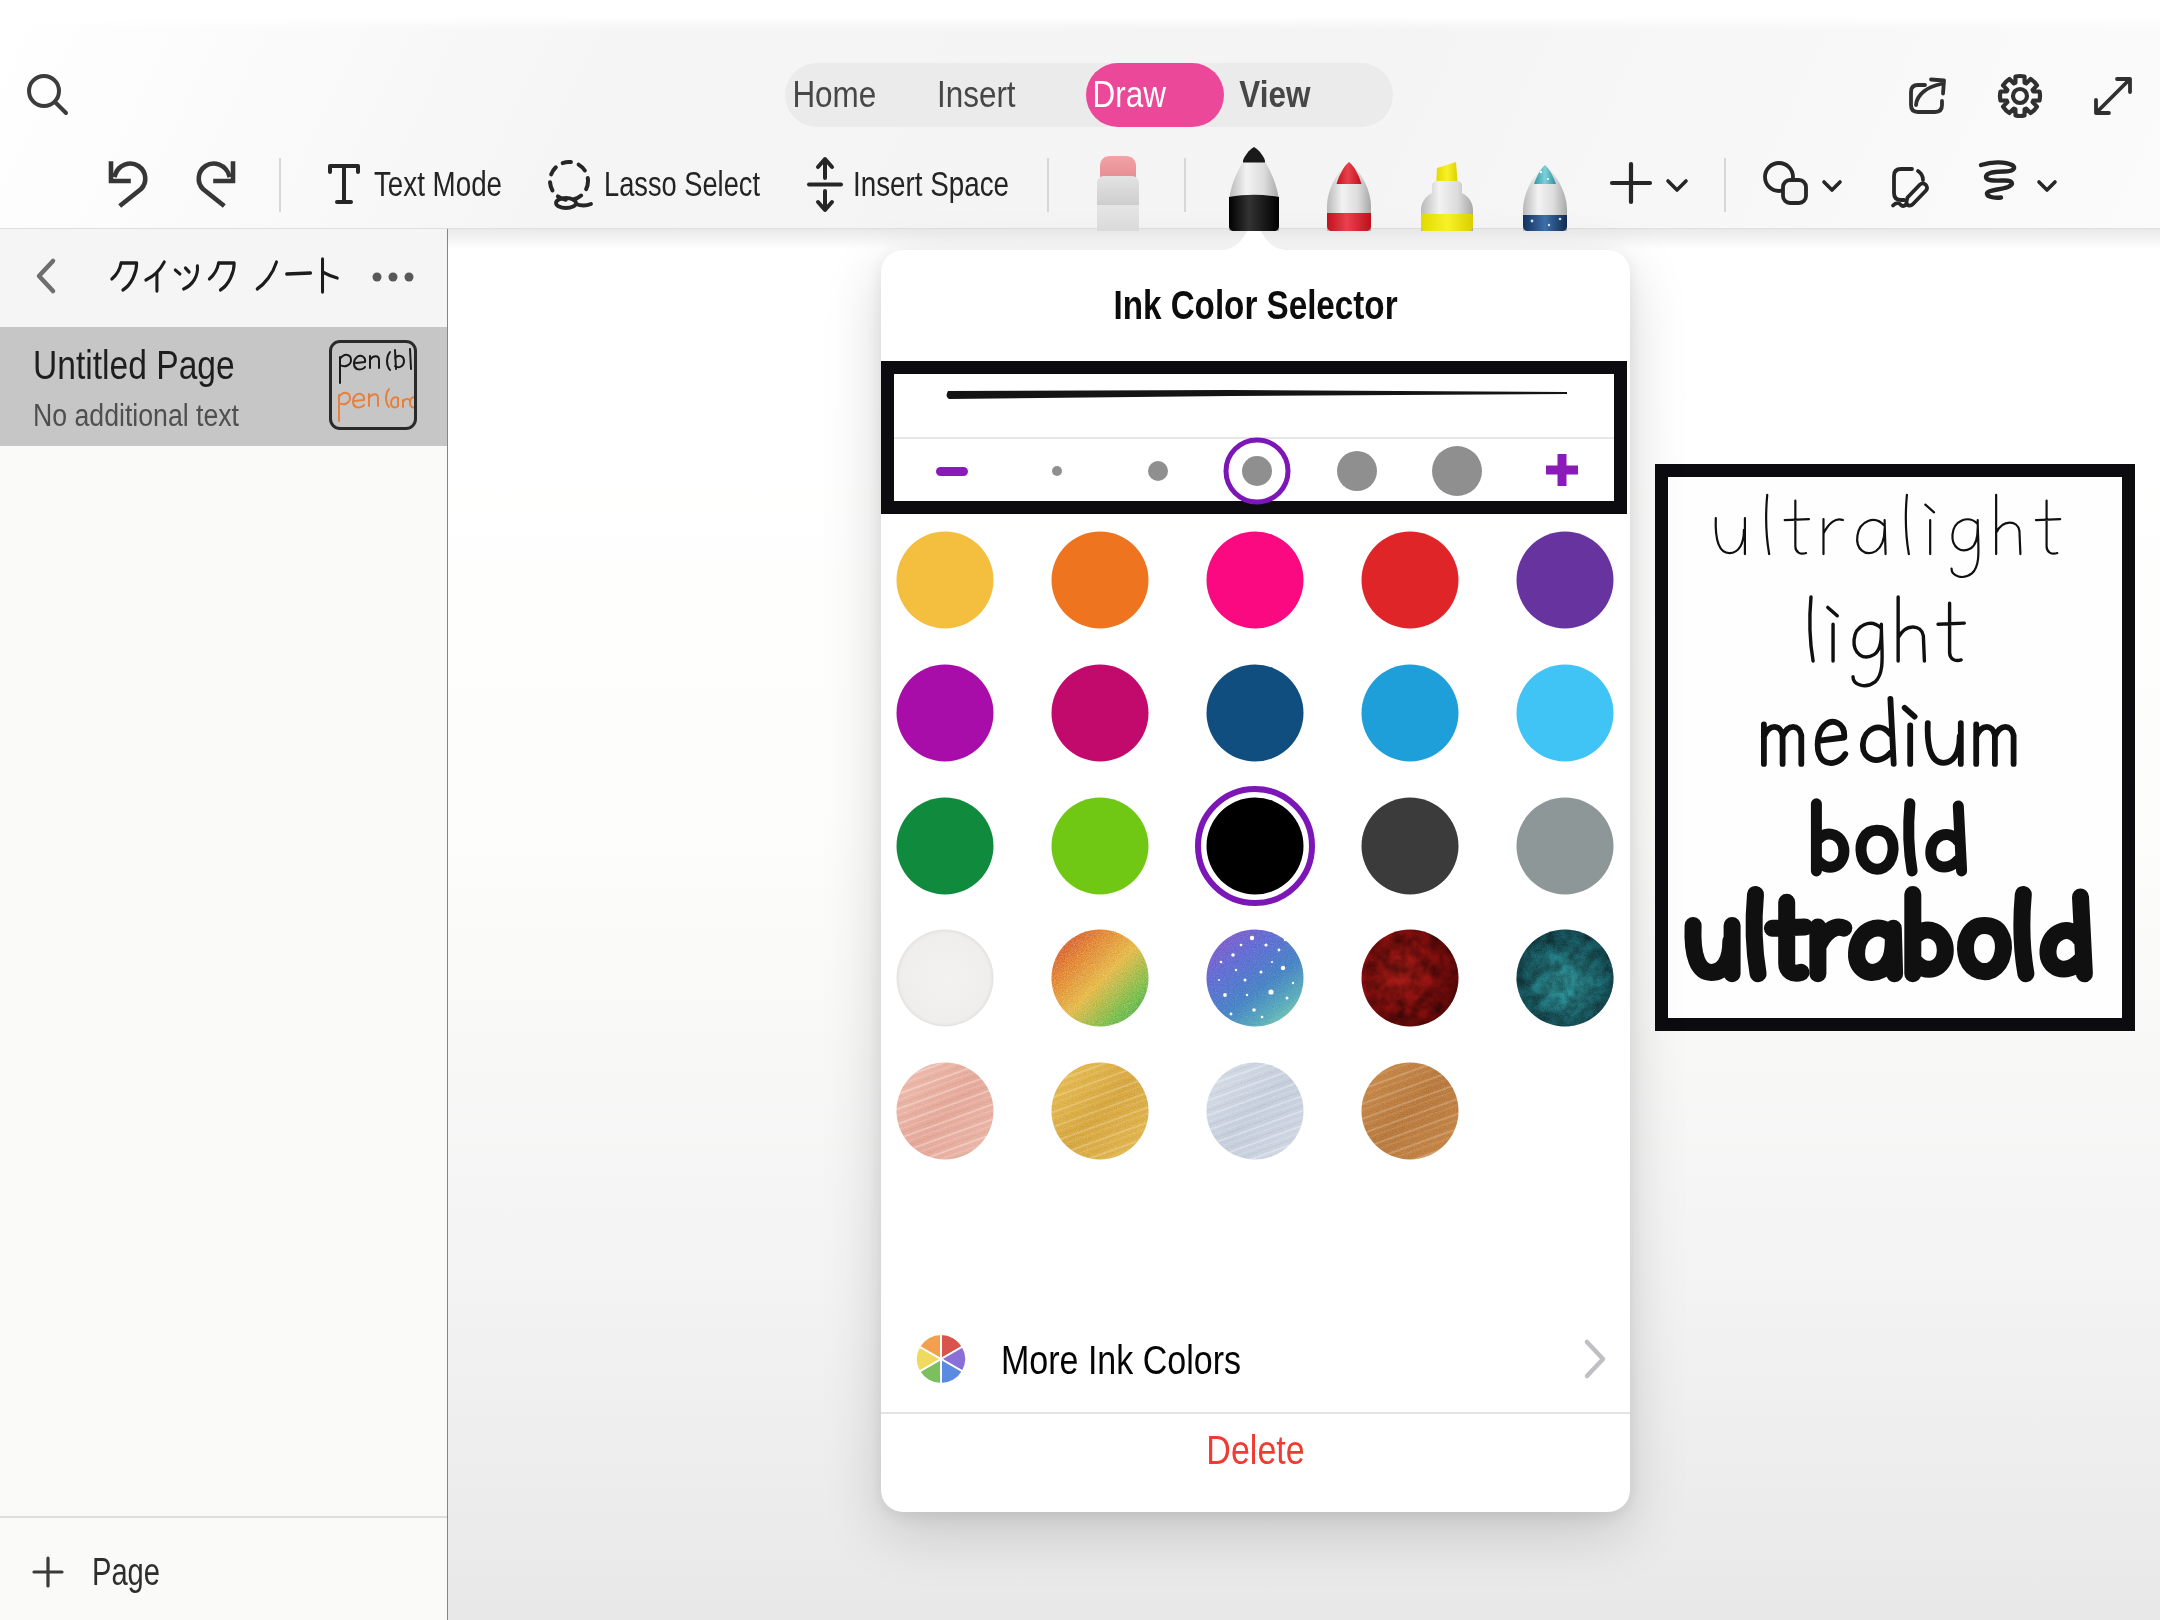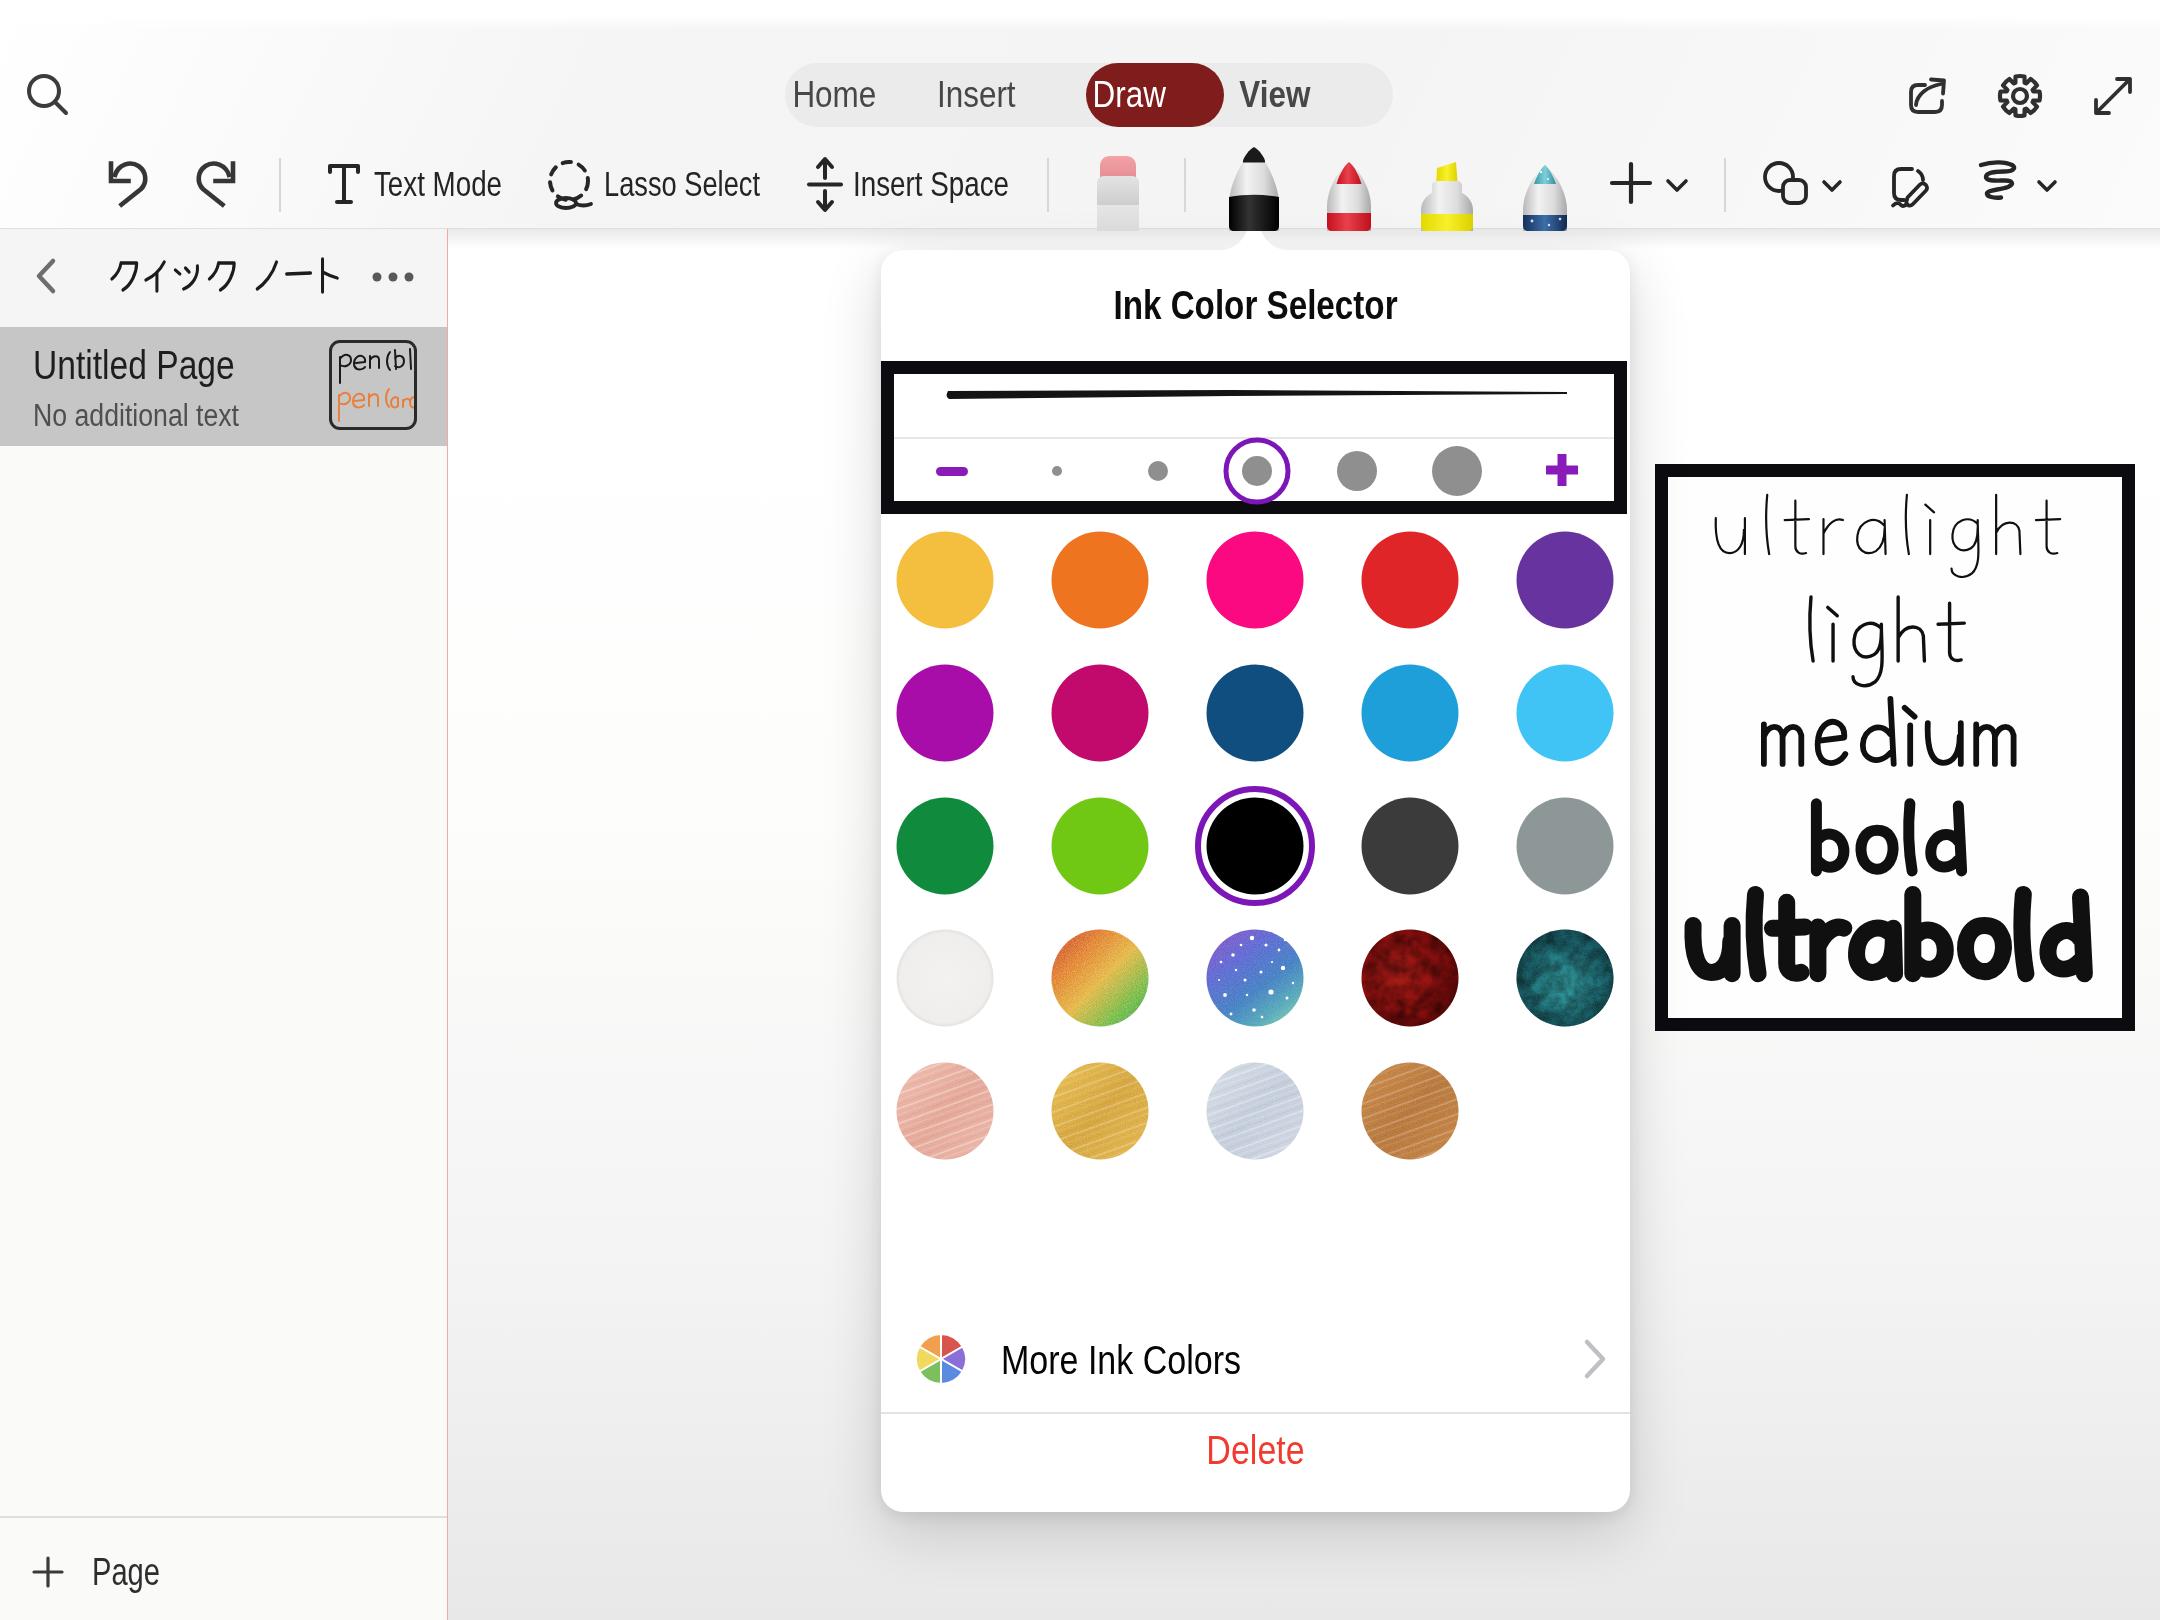--- a/index.html
+++ b/index.html
@@ -9,24 +9,24 @@
 
   
   #toolbar { left:0; top:0; width:2160px; height:229px;
     background:linear-gradient(115deg,#ffffff 0%,#f6f5f5 28%,#f5f4f4 62%,#fbfbfb 100%);
     border-bottom:1px solid #e0dfdf; }
   #topwhite { left:0; top:0; width:2160px; height:30px;
     background:linear-gradient(180deg,#ffffff 55%, rgba(255,255,255,0)); }
   #tabs { left:785px; top:63px; width:608px; height:64px; border-radius:32px; background:#ecebeb; }
   .tab { position:absolute; top:0; height:64px; line-height:64px; font-size:37px; color:#474747; text-align:left; }
   .tsq { display:inline-block; transform:scaleX(0.85); transform-origin:center; }
-  #tab-draw { left:301px; width:138px; background:#7f1d1d; border-radius:32px; color:#fff; }
+  #tab-draw { left:301px; width:138px; background:#ec4899; border-radius:32px; color:#fff; }
 
   
-  #sidebar { left:0; top:229px; width:464px; height:1391px; background:#fca5a5; border-right:1px solid #e2e0e0; }
+  #sidebar { left:0; top:229px; width:464px; height:1391px; background:#14b8a6; border-right:1px solid #e2e0e0; }
   #sideheader { left:0; top:0; width:447px; height:98px; background:#f6f5f5; }
   #siderow { left:0; top:98px; width:447px; height:119px; background:#c6c6c6; }
   #sidebelow { left:0; top:217px; width:447px; height:1174px; background:#fafaf9; }
   #sidedivider { left:0; top:1287px; width:447px; height:2px; background:#dfdede; }
   .pagetitle { left:33px; top:114px; font-size:40px; color:#1e1e1e; transform:scaleX(0.84); transform-origin:left center; }
   .pagesub { left:33px; top:169px; font-size:31px; color:#4f4f4f; transform:scaleX(0.86); transform-origin:left center; }
   #thumb { left:329px; top:111px; width:88px; height:90px; border:3px solid #2a2a2a; border-radius:11px; overflow:hidden; }
 
   
   #canvas { z-index:0; left:448px; top:229px; width:1712px; height:1391px;

